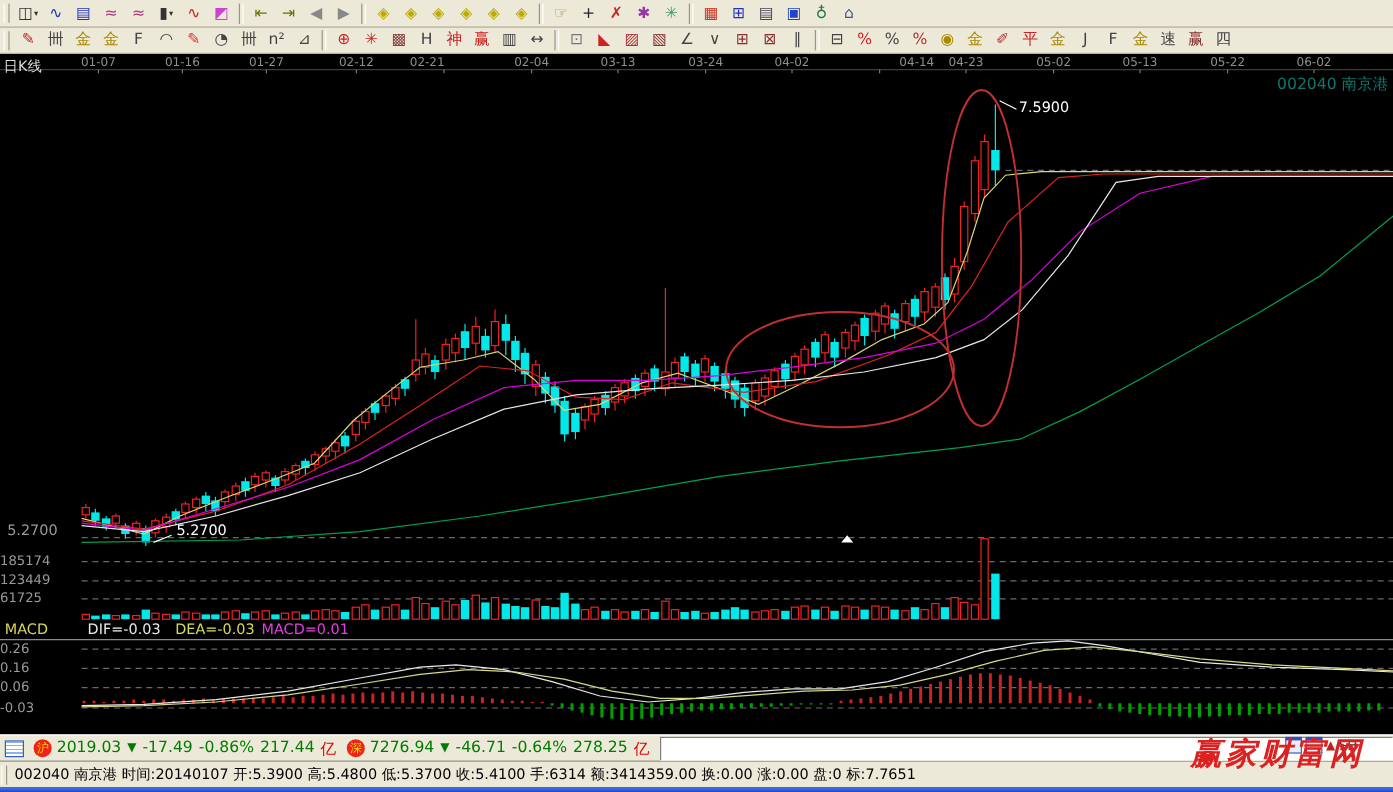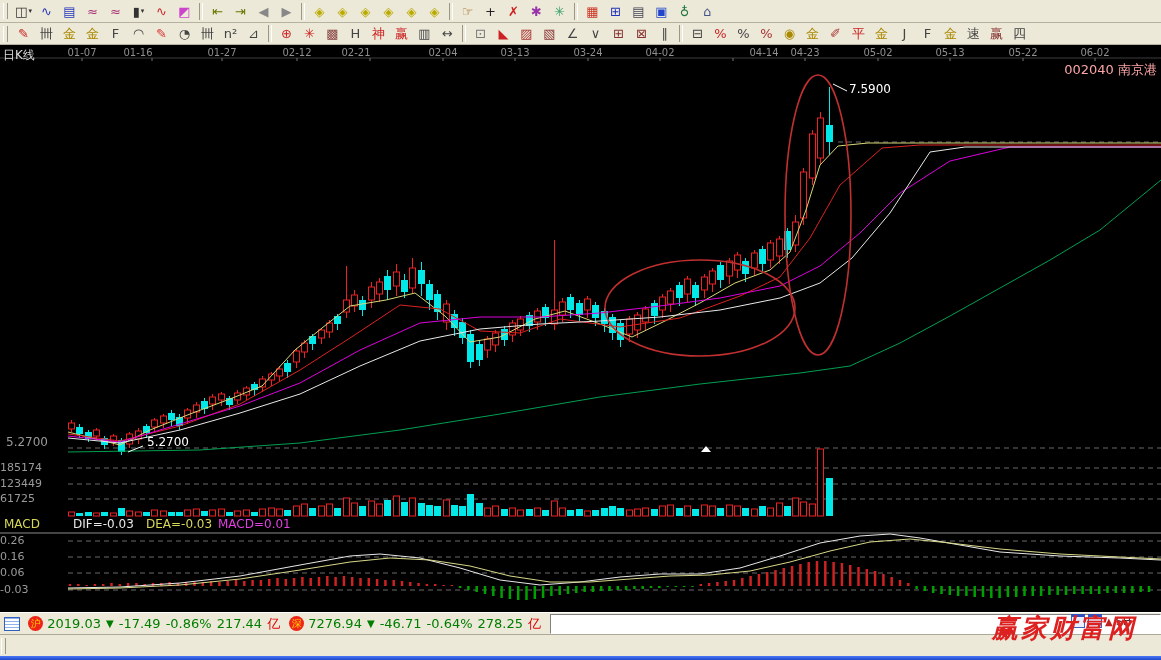--- a/index.html
+++ b/index.html
@@ -20,21 +20,21 @@
   .tb-sep{width:2px;height:17px;margin:0 3px;border-left:1px solid #9a9786;
           border-right:1px solid #fff;}
   
   .chart{position:absolute;top:45px;left:0;width:1161px;height:567px;background:#000;}
   .chart svg{position:absolute;top:0;left:0;}
   .date-label{position:absolute;top:2px;transform:translateX(-50%);font-size:10px;
               color:#8f8f8f;white-space:nowrap;}
   .kline-label{position:absolute;top:2px;left:3px;font-size:12px;color:#dcdcdc;}
   .ma-row{position:absolute;top:15px;left:58px;font-size:12px;white-space:nowrap;}
   .ma-row span{margin-right:16px;}
-  .stock-code{position:absolute;top:16px;right:4px;font-size:13px;color:#fca5a5;}
+  .stock-code{position:absolute;top:16px;right:4px;font-size:13px;color:#0f766e;}
   .plabel{position:absolute;font-size:12px;white-space:nowrap;}
   .peak{left:849px;top:37px;color:#fff;}
   .min-axis{left:6px;top:390px;color:#9a9a9a;}
   .min-callout{left:147px;top:390px;color:#fff;}
   .vscale,.mscale{position:absolute;left:0;width:64px;text-align:left;font-size:11px;
                   color:#9a9a9a;white-space:nowrap;}
   .macd-h{position:absolute;top:472px;font-size:12px;white-space:nowrap;}
   
   .status-bar{position:absolute;top:612px;left:0;width:1161px;height:22px;background:#ece9d8;
               border-top:1px solid #fff;display:flex;align-items:center;padding-left:4px;
@@ -746,21 +746,21 @@
         <polyline points="68,544 120,543 180,540 240,534 300,525 350,517 390,513 430,515 470,521 510,531 550,537 590,537 630,534 670,531 710,530 750,526 790,517 830,506 870,497 910,494 950,498 1000,504 1060,509 1120,512 1161,514" fill="none" stroke="#d8d888" stroke-width="1"></polyline>
         <ellipse cx="700" cy="263" rx="95" ry="48" fill="none" stroke="#c03030" stroke-width="1.6"></ellipse>
         <ellipse cx="818" cy="170" rx="33" ry="140" fill="none" stroke="#c03030" stroke-width="1.6"></ellipse>
         <line x1="833" y1="39" x2="847" y2="46" stroke="#fff" stroke-width="1"></line>
         <line x1="128" y1="407" x2="143" y2="401" stroke="#fff" stroke-width="1"></line>
         <polygon points="706,401 701,407 711,407" fill="#fff"></polygon>
       </svg>
     <div class="kline-label">日K线</div>
     <div id="dates">
         <span class="date-label" style="left: 82px;">01-07</span>
-        <span class="date-label" style="left: 138px;">01-16</span>
+        <span class="date-label" style="left: 152px;">01-16</span>
         <span class="date-label" style="left: 222px;">01-27</span>
         <span class="date-label" style="left: 297px;">02-12</span>
         <span class="date-label" style="left: 356px;">02-21</span>
         <span class="date-label" style="left: 443px;">02-04</span>
         <span class="date-label" style="left: 515px;">03-13</span>
         <span class="date-label" style="left: 588px;">03-24</span>
         <span class="date-label" style="left: 660px;">04-02</span>
         <span class="date-label" style="left: 764px;">04-14</span>
         <span class="date-label" style="left: 805px;">04-23</span>
         <span class="date-label" style="left: 878px;">05-02</span>
@@ -810,19 +810,20 @@
 
   <div class="mini-icons">
     <span class="mini-win"></span>
     <span class="mini-win"></span>
     <span class="antenna">▲</span>
     <span class="sh-label">SH</span>
   </div>
 
   <div class="info-bar">
     <div class="grip"></div>
+    <span>002040 南京港 时间:20140107 开:5.3900 高:5.4800 低:5.3700 收:5.4100 手:6314 额:3414359.00 换:0.00 涨:0.00 盘:0 标:7.7651</span>
   </div>
 
   <div class="blue-strip"></div>
 
   <div class="watermark">赢家财富网</div>
 
 </div>
 
 </body></html>

